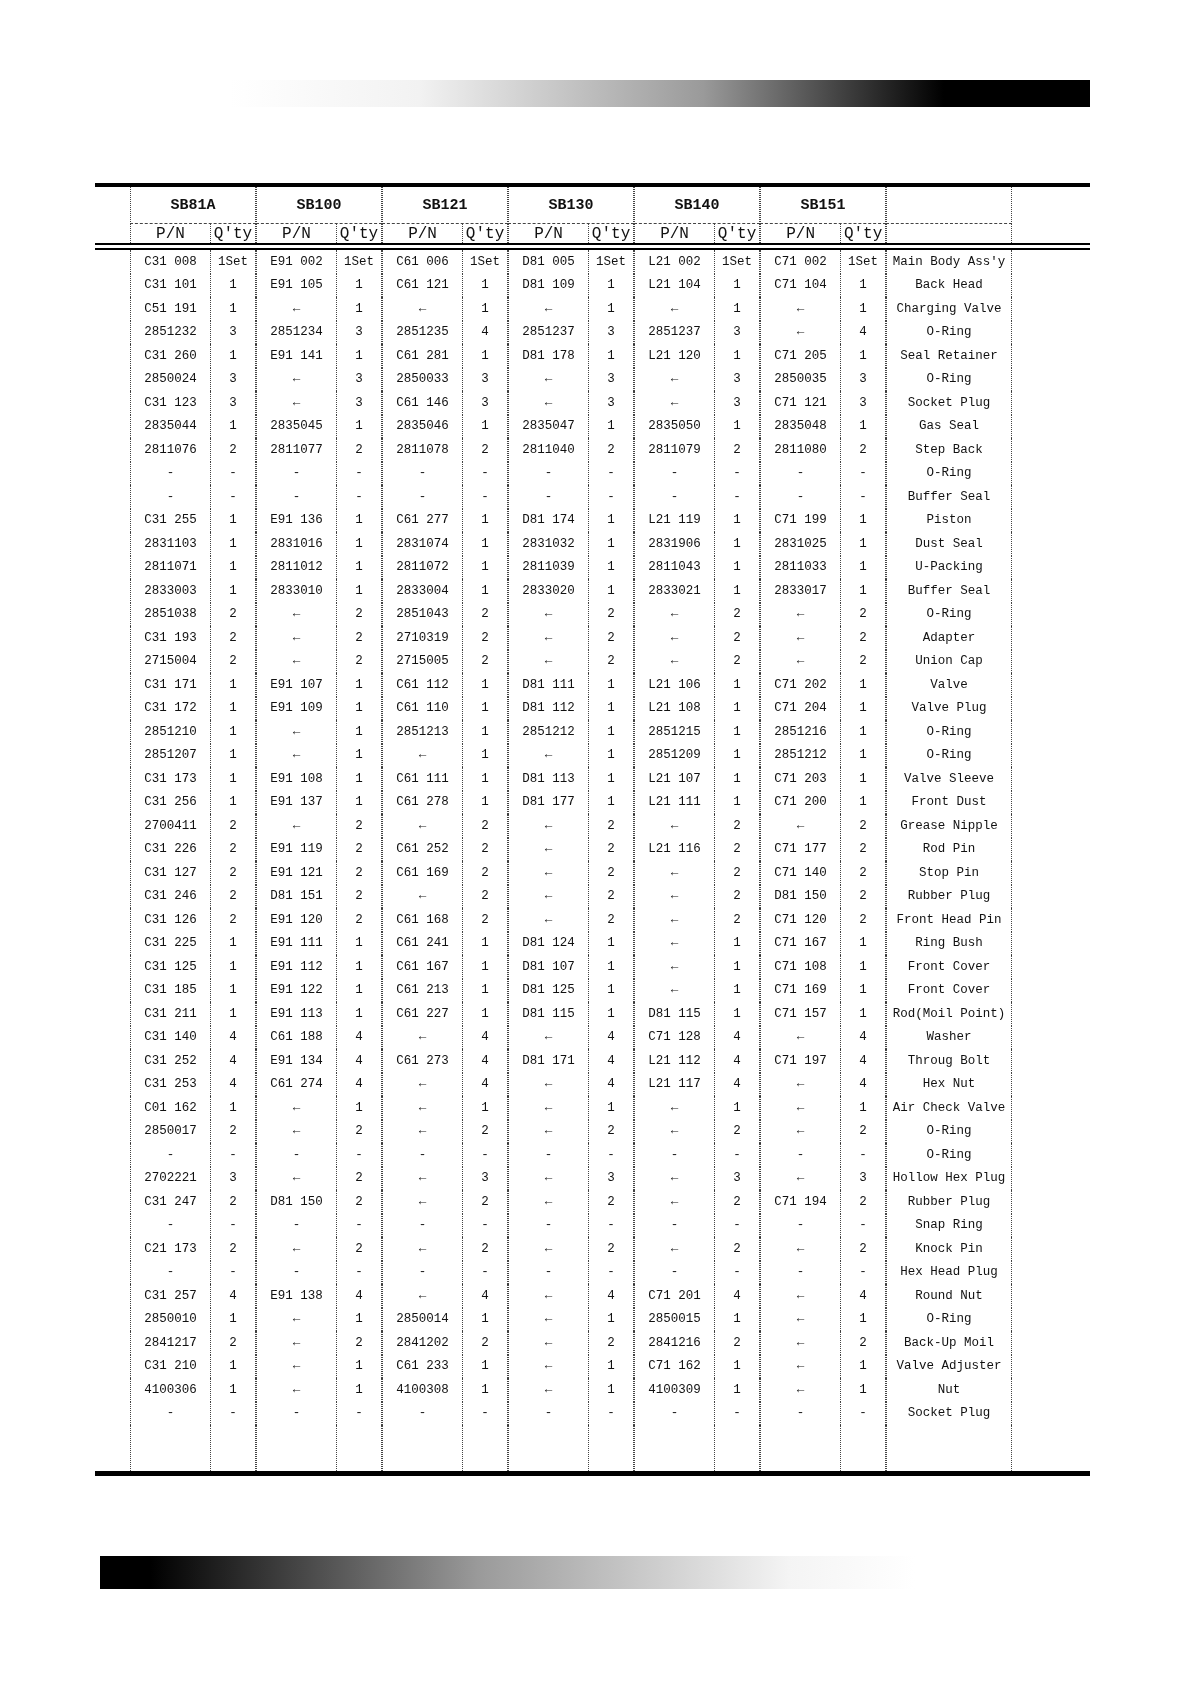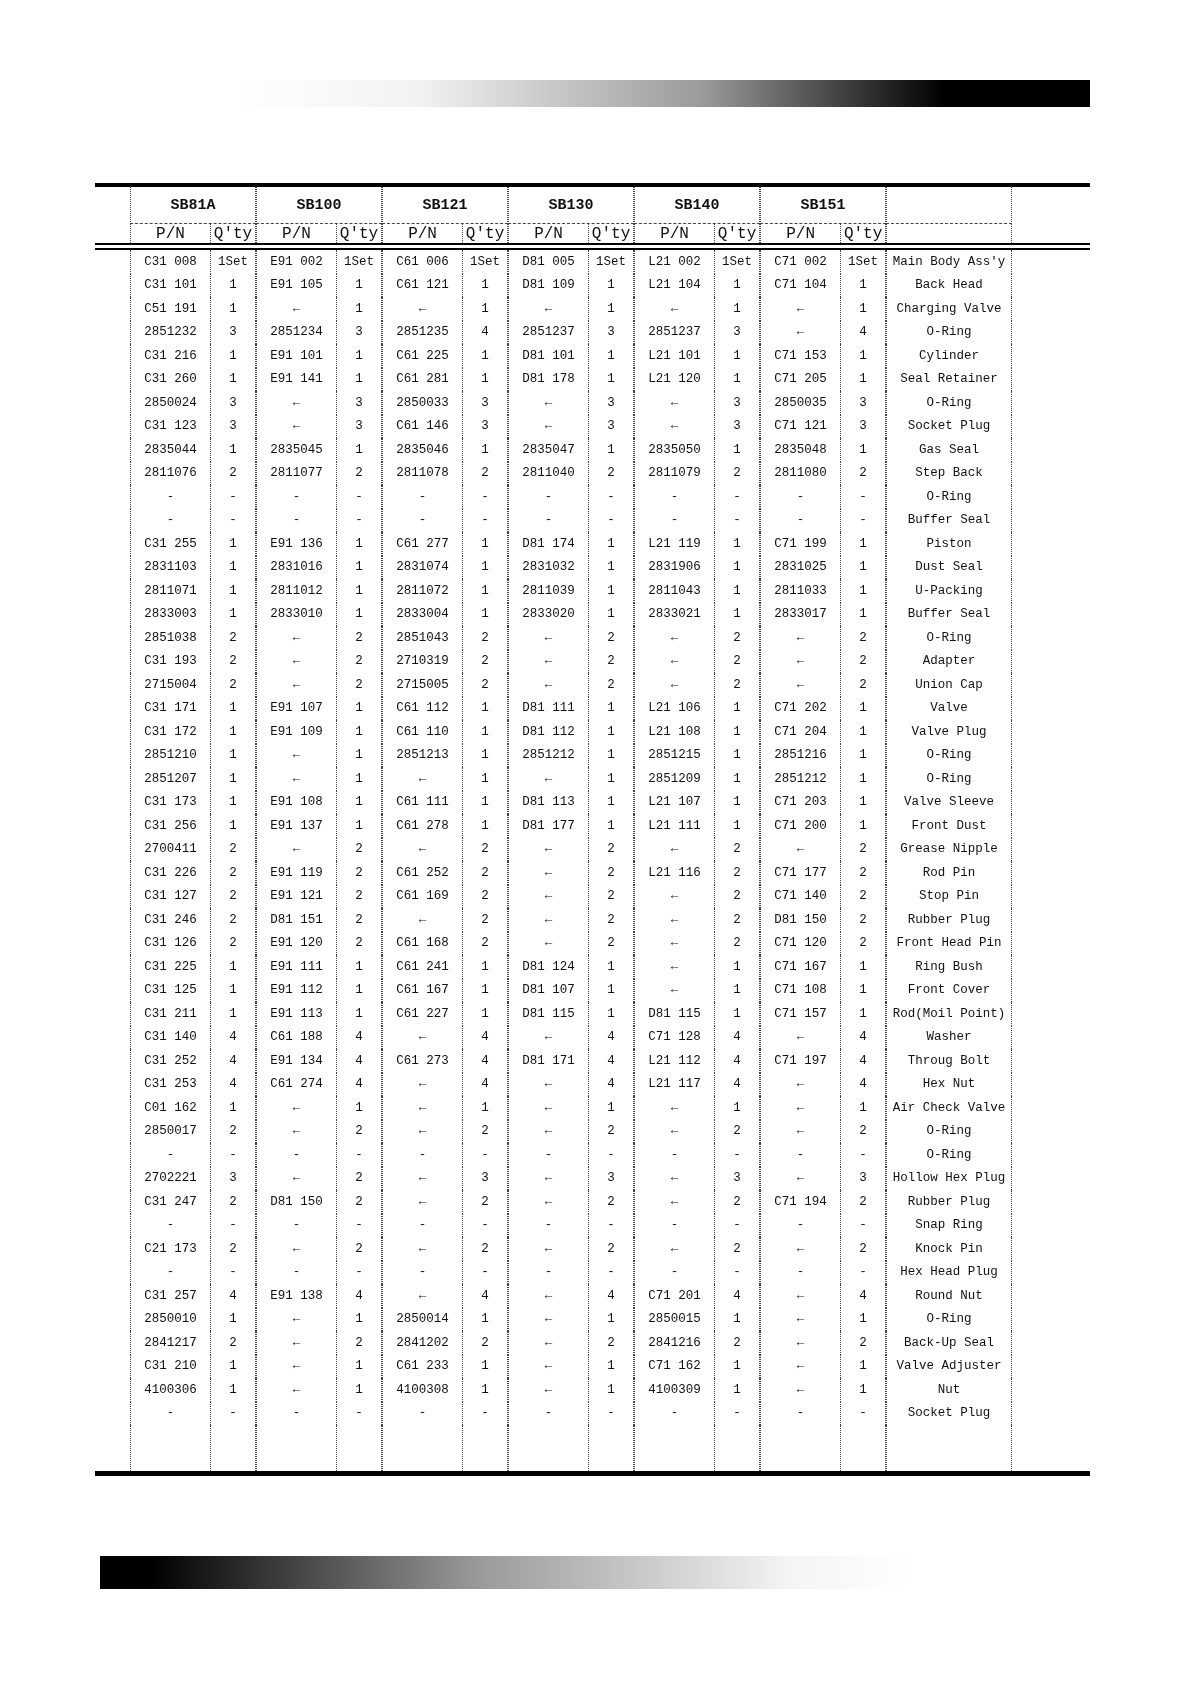--- a/index.html
+++ b/index.html
@@ -164,37 +164,20 @@
         <td class="qty">3</td>
         <td class="pn">2851237</td>
         <td class="qty">3</td>
         <td class="pn arrow">←</td>
         <td class="qty">4</td>
         <td class="desc">O-Ring</td>
         <td class="mr"></td>
       </tr>
       <tr>
         <td class="ml"></td>
-        <td class="pn">C31 216</td>
-        <td class="qty">1</td>
-        <td class="pn">E91 101</td>
-        <td class="qty">1</td>
-        <td class="pn">C61 225</td>
-        <td class="qty">1</td>
-        <td class="pn">D81 101</td>
-        <td class="qty">1</td>
-        <td class="pn">L21 101</td>
-        <td class="qty">1</td>
-        <td class="pn">C71 153</td>
-        <td class="qty">1</td>
-        <td class="desc">Cylinder</td>
-        <td class="mr"></td>
-      </tr>
-      <tr>
-        <td class="ml"></td>
         <td class="pn">C31 260</td>
         <td class="qty">1</td>
         <td class="pn">E91 141</td>
         <td class="qty">1</td>
         <td class="pn">C61 281</td>
         <td class="qty">1</td>
         <td class="pn">D81 178</td>
         <td class="qty">1</td>
         <td class="pn">L21 120</td>
         <td class="qty">1</td>
@@ -640,20 +623,37 @@
         <td class="qty">1</td>
         <td class="pn arrow">←</td>
         <td class="qty">1</td>
         <td class="pn">C71 108</td>
         <td class="qty">1</td>
         <td class="desc">Front Cover</td>
         <td class="mr"></td>
       </tr>
       <tr>
         <td class="ml"></td>
+        <td class="pn">C31 185</td>
+        <td class="qty">1</td>
+        <td class="pn">E91 122</td>
+        <td class="qty">1</td>
+        <td class="pn">C61 213</td>
+        <td class="qty">1</td>
+        <td class="pn">D81 125</td>
+        <td class="qty">1</td>
+        <td class="pn arrow">←</td>
+        <td class="qty">1</td>
+        <td class="pn">C71 169</td>
+        <td class="qty">1</td>
+        <td class="desc">Front Cover</td>
+        <td class="mr"></td>
+      </tr>
+      <tr>
+        <td class="ml"></td>
         <td class="pn">C31 211</td>
         <td class="qty">1</td>
         <td class="pn">E91 113</td>
         <td class="qty">1</td>
         <td class="pn">C61 227</td>
         <td class="qty">1</td>
         <td class="pn">D81 115</td>
         <td class="qty">1</td>
         <td class="pn">D81 115</td>
         <td class="qty">1</td>
@@ -890,21 +890,21 @@
         <td class="pn arrow">←</td>
         <td class="qty">2</td>
         <td class="pn">2841202</td>
         <td class="qty">2</td>
         <td class="pn arrow">←</td>
         <td class="qty">2</td>
         <td class="pn">2841216</td>
         <td class="qty">2</td>
         <td class="pn arrow">←</td>
         <td class="qty">2</td>
-        <td class="desc">Back-Up Seal</td>
+        <td class="desc">Back-Up Moil</td>
         <td class="mr"></td>
       </tr>
       <tr>
         <td class="ml"></td>
         <td class="pn">C31 210</td>
         <td class="qty">1</td>
         <td class="pn arrow">←</td>
         <td class="qty">1</td>
         <td class="pn">C61 233</td>
         <td class="qty">1</td>

